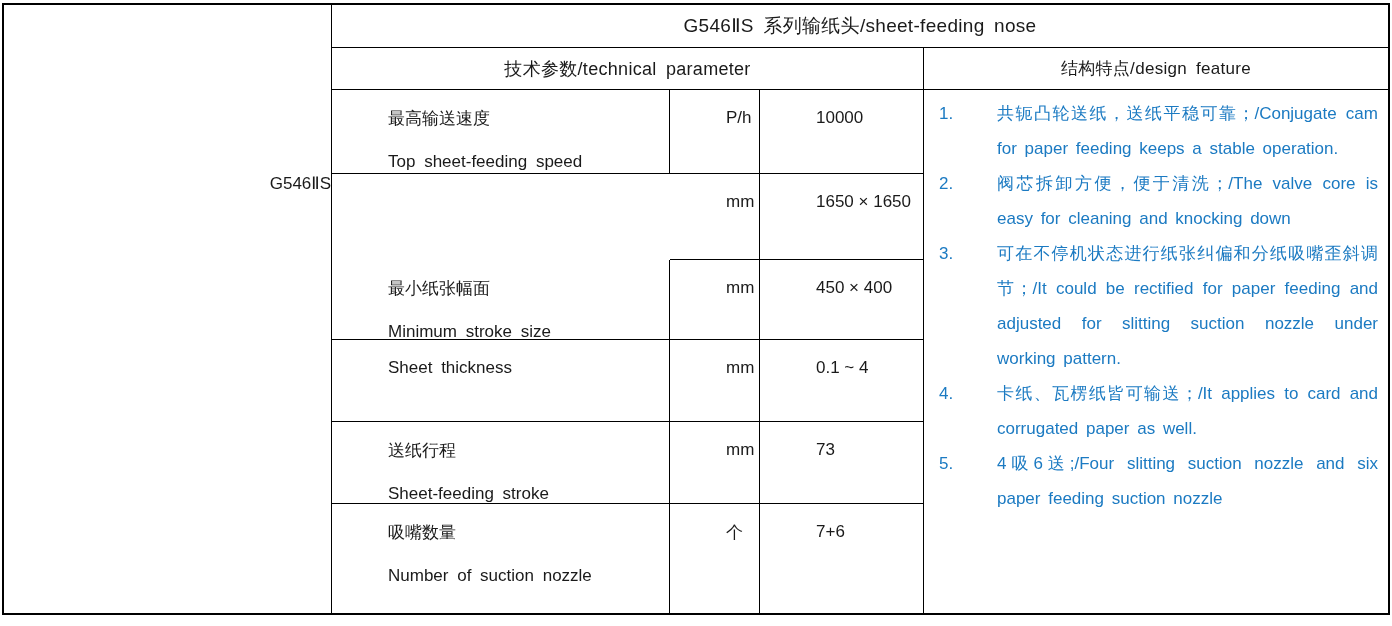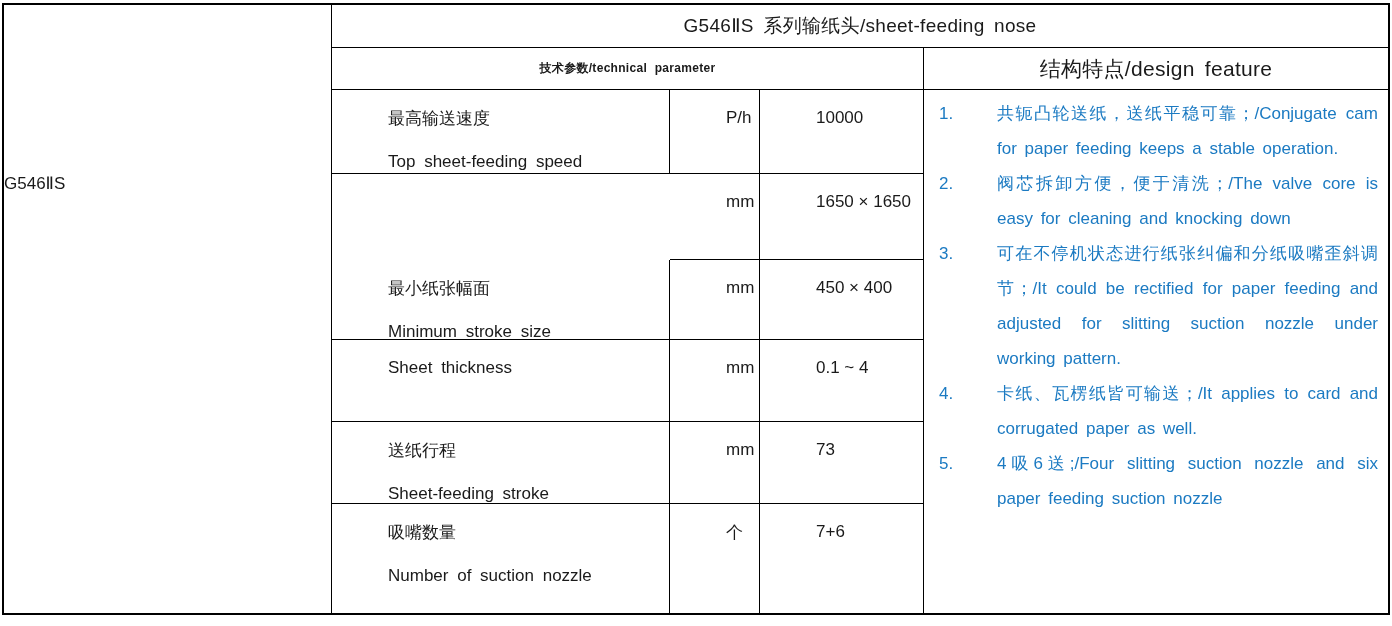--- a/index.html
+++ b/index.html
@@ -27,24 +27,24 @@
     display: grid;
     grid-template-columns: 328px 338px 90px 164px 1fr;
     grid-template-rows: 43px 42px 84px 86px 80px 82px 82px 1fr;
     background: #fff;
   }
   .cell { box-sizing: border-box; overflow: hidden; }
   .br { border-right: 1.5px solid var(--border, #000); }
   .bb { border-bottom: 1.5px solid var(--border, #000); }
 
   
-  .model-cell   { grid-column: 1; grid-row: 1 / 9; display: flex; justify-content: flex-start; align-items: flex-start; padding-top: 168px; font-size: 17px; }
+  .model-cell   { grid-column: 1; grid-row: 1 / 9; display: flex; justify-content: flex-end; align-items: flex-start; padding-top: 168px; font-size: 17px; }
   .title-cell   { grid-column: 2 / 6; grid-row: 1; display: flex; align-items: center; justify-content: center; font-size: 19px; }
-  .tech-hdr     { grid-column: 2 / 5; grid-row: 2; display: flex; align-items: center; justify-content: center; font-size: 12px; font-weight: bold; }
-  .feat-hdr     { grid-column: 5; grid-row: 2; display: flex; align-items: center; justify-content: center; font-size: 21px; }
+  .tech-hdr     { grid-column: 2 / 5; grid-row: 2; display: flex; align-items: center; justify-content: center; font-size: 18px; }
+  .feat-hdr     { grid-column: 5; grid-row: 2; display: flex; align-items: center; justify-content: center; font-size: 17px; }
   .col-name { grid-column: 2; }
   .col-unit { grid-column: 3; }
   .col-val  { grid-column: 4; }
   .r3 { grid-row: 3; } .r4 { grid-row: 4; } .r5 { grid-row: 5; }
   .r6 { grid-row: 6; } .r7 { grid-row: 7; } .r8 { grid-row: 8; }
   .features-cell { grid-column: 5; grid-row: 3 / 9; padding: 6px 10px 0 0; }
 
   
   .pcell { font-size: 17px; padding: 6px 4px 0 14px; }
   .pline { height: 44px; display: flex; align-items: center; white-space: nowrap; margin-left: 42px; }

